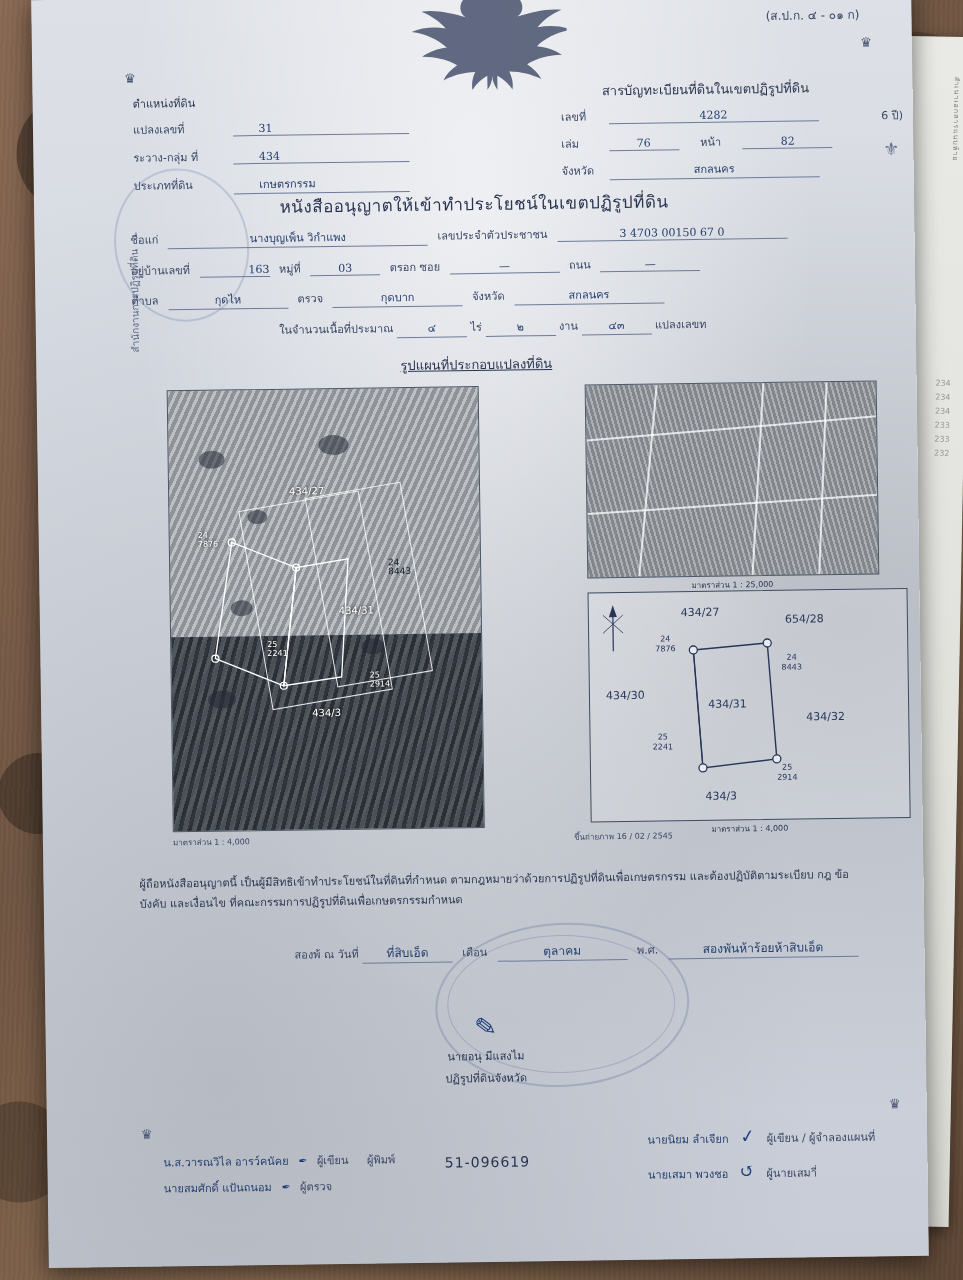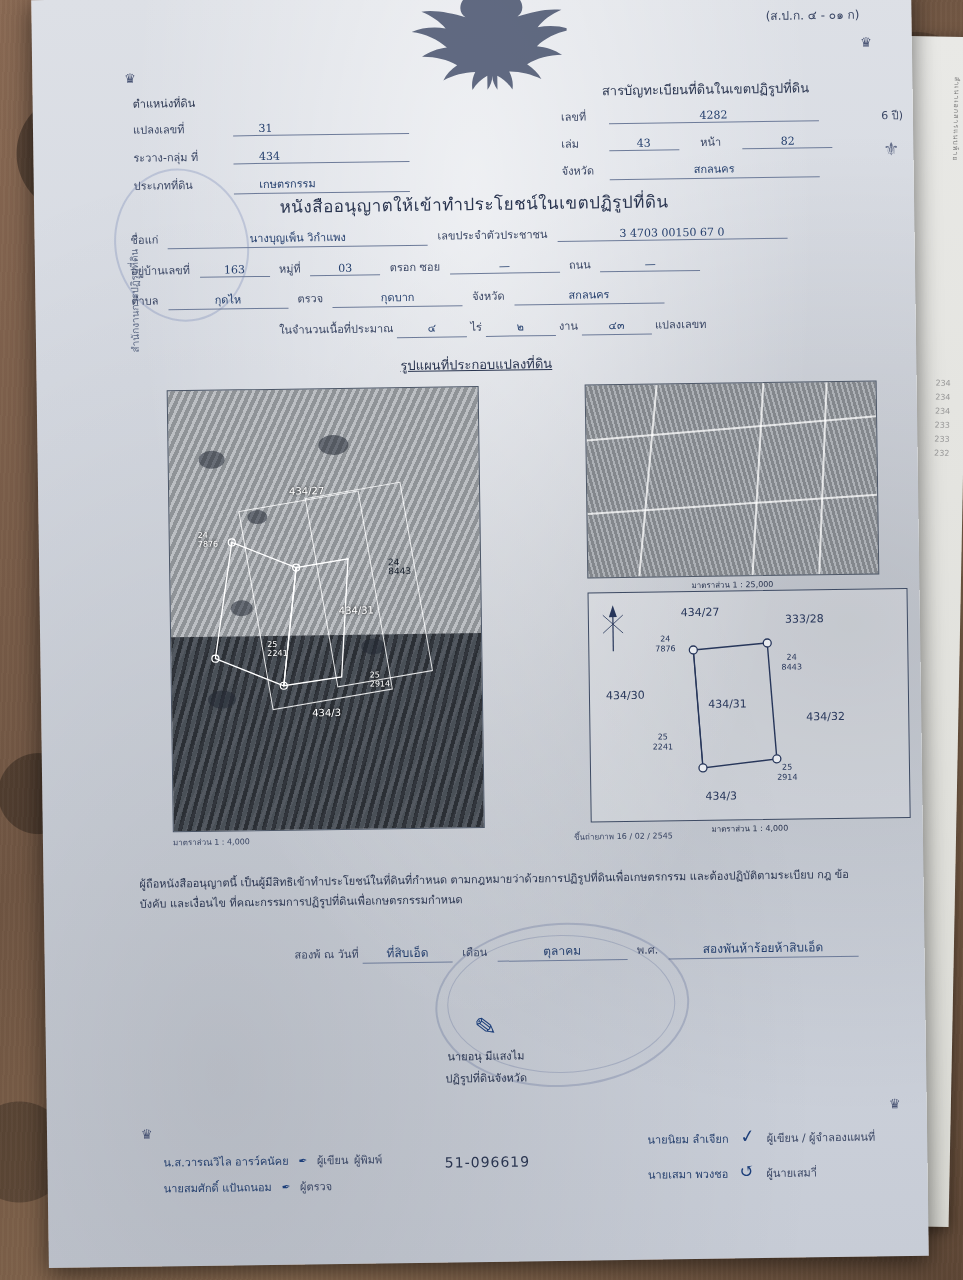--- a/index.html
+++ b/index.html
@@ -210,42 +210,42 @@
   </div>
 
   <div class="hdr-right">
     <div class="title">สารบัญทะเบียนที่ดินในเขตปฏิรูปที่ดิน</div>
     <div class="row">
       <span class="k lbl">เลขที่</span>
       <span class="v hand" style="width:210px;text-align:center;">4282</span>
     </div>
     <div class="row">
       <span class="k lbl">เล่ม</span>
-      <span class="v hand" style="width:70px;text-align:center;">43</span>
+      <span class="v hand" style="width:70px;text-align:center;">76</span>
       <span class="lbl" style="margin:0 18px;">หน้า</span>
       <span class="v hand" style="width:90px;text-align:center;">82</span>
     </div>
     <div class="row">
       <span class="k lbl">จังหวัด</span>
       <span class="v hand" style="width:210px;text-align:center;">สกลนคร</span>
     </div>
   </div>
 
   <div class="maintitle">หนังสืออนุญาตให้เข้าทำประโยชน์ในเขตปฏิรูปที่ดิน</div>
 
   <div class="body-lines">
     <div class="row">
       <span class="k lbl">ชื่อแก่</span>
       <span class="v hand" style="width:260px;margin:0 6px;">นางบุญเพ็น  วิกำแพง</span>
       <span class="k lbl">เลขประจำตัวประชาชน</span>
       <span class="v hand" style="width:230px;margin-left:6px;">3 4703 00150 67 0</span>
     </div>
     <div class="row">
       <span class="k lbl">อยู่บ้านเลขที่</span>
-      <span class="v hand" style="width:70px;margin:0 6px;">163</span>
+      <span class="v hand" style="width:70px;margin:0 6px;text-align:right;">163</span>
       <span class="k lbl">หมู่ที่</span>
       <span class="v hand" style="width:70px;margin:0 6px;">03</span>
       <span class="k lbl">ตรอก ซอย</span>
       <span class="v hand" style="width:110px;margin:0 6px;">—</span>
       <span class="k lbl">ถนน</span>
       <span class="v hand" style="width:100px;margin-left:6px;">—</span>
     </div>
     <div class="row">
       <span class="k lbl">ตำบล</span>
       <span class="v hand" style="width:120px;margin:0 6px;">กุดไห</span>
@@ -317,21 +317,21 @@
         <circle cx="178" cy="52" r="4" fill="#e7eaef" stroke="#27365a" stroke-width="1.3"></circle>
         <circle cx="186" cy="168" r="4" fill="#e7eaef" stroke="#27365a" stroke-width="1.3"></circle>
         <circle cx="112" cy="176" r="4" fill="#e7eaef" stroke="#27365a" stroke-width="1.3"></circle>
 
         <line x1="24" y1="18" x2="24" y2="58" stroke="#27365a" stroke-width="1.2"></line>
         <polygon points="24,12 20,24 28,24" fill="#27365a"></polygon>
         <line x1="14" y1="22" x2="34" y2="40" stroke="#27365a" stroke-width=".8"></line>
         <line x1="34" y1="22" x2="14" y2="40" stroke="#27365a" stroke-width=".8"></line>
       </svg>
       <div class="t" style="left:92px;top:14px;">434/27</div>
-      <div class="t" style="left:196px;top:22px;">333/28</div>
+      <div class="t" style="left:196px;top:22px;">654/28</div>
       <div class="t" style="left:16px;top:96px;">434/30</div>
       <div class="t" style="left:216px;top:120px;">434/32</div>
       <div class="t" style="left:114px;top:198px;">434/3</div>
       <div class="t" style="left:118px;top:106px;">434/31</div>
       <div class="s" style="left:66px;top:42px;">24<br>7876</div>
       <div class="s" style="left:192px;top:62px;">24<br>8443</div>
       <div class="s" style="left:62px;top:140px;">25<br>2241</div>
       <div class="s" style="left:186px;top:172px;">25<br>2914</div>
     </div>
     <div class="parcel-cap">มาตราส่วน 1 : 4,000</div>
@@ -358,21 +358,21 @@
   </div>
 
   <div class="crown" style="left:94px;top:1128px;">♛</div>
   <div class="crown" style="right:26px;top:1108px;">♛</div>
 
   <div class="footer-left">
     <div>
       <span class="hand">น.ส.วารณวิไล อารว์คนัคย</span>
       <span class="scribble" style="margin:0 6px;">✒</span>
       <span class="lbl">ผู้เขียน</span>
-      <span class="lbl" style="margin-left:2px;">ผู้พิมพ์</span>
+      <span class="lbl" style="margin-left:15px;">ผู้พิมพ์</span>
     </div>
     <div>
       <span class="hand">นายสมศักดิ์ แปันถนอม</span>
       <span class="scribble" style="margin:0 6px;">✒</span>
       <span class="lbl">ผู้ตรวจ</span>
     </div>
   </div>
 
   <div class="serial">51-096619</div>
 

